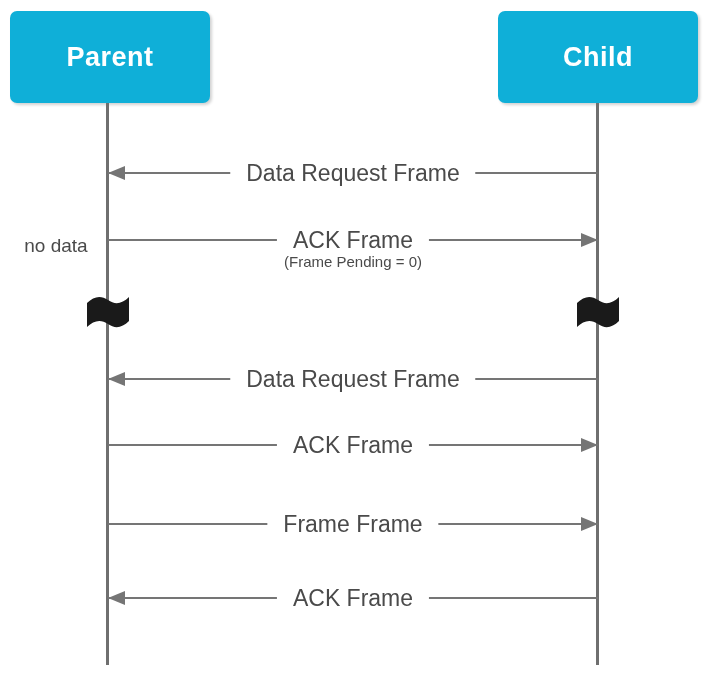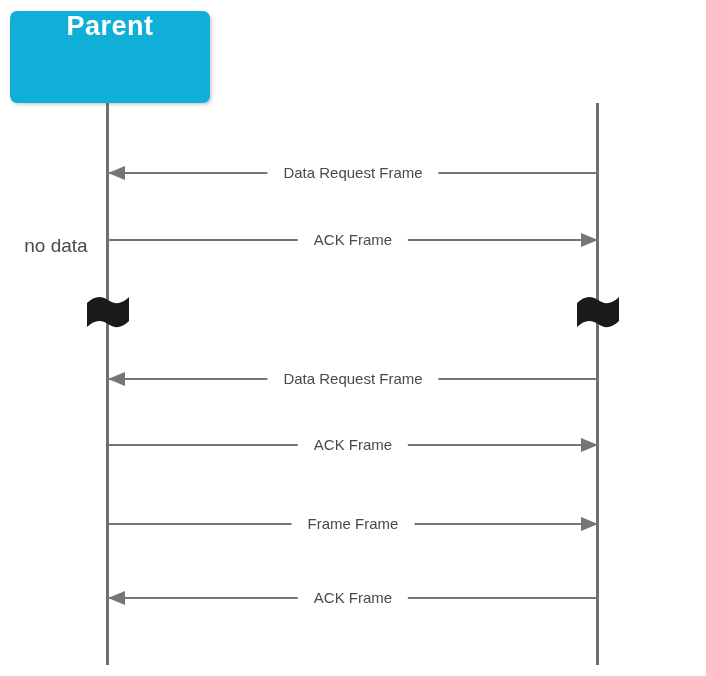--- a/index.html
+++ b/index.html
@@ -9,21 +9,21 @@
     background:#ffffff;
     font-family:"Liberation Sans",sans-serif;
     overflow:hidden;
   }
   
   .actor{
     position:absolute;top:11px;
     width:200px;height:92px;
     background:#0FAFD8;
     border-radius:7px;
-    display:flex;justify-content:center;
+    display:flex;align-items:center;justify-content:center;
     box-shadow:2px 2px 3px rgba(0,0,0,0.18);
   }
   .actor-parent{left:10px;}
   .actor-child{left:498px;}
   .actor-label{
     color:#ffffff;font-weight:bold;font-size:27px;letter-spacing:0.5px;
   }
   
   .lifeline{
     position:absolute;top:103px;height:562px;width:3px;
@@ -44,21 +44,21 @@
     border-top:7px solid transparent;
     border-bottom:7px solid transparent;
   }
   .ah-left{left:0;border-right:17px solid #757575;}
   .ah-right{right:0;border-left:17px solid #757575;}
   .mlabel{
     position:absolute;left:50%;top:0;transform:translateX(-50%);
     height:24px;line-height:24px;
     background:#ffffff;
     padding:0 16px;
-    font-size:15px;color:#4A4A4A;white-space:nowrap;
+    font-size:23px;color:#4A4A4A;white-space:nowrap;
   }
   .msub{
     position:absolute;left:0;right:0;top:25px;
     text-align:center;
     font-size:15px;color:#4A4A4A;
   }
   
   .note{
     position:absolute;
     font-size:19px;color:#4A4A4A;
@@ -73,36 +73,40 @@
   .flag svg{display:block;width:44px;height:36px;}
 </style>
 </head>
 <body>
 
 <div class="canvas">
 
   <div class="actor actor-parent">
     <span class="actor-label">Parent</span>
   </div>
+  <div class="actor actor-child">
+    <span class="actor-label">Child</span>
+  </div>
 
   <div class="lifeline lifeline-parent"></div>
   <div class="lifeline lifeline-child"></div>
 
   <div class="note note-no-data">no data</div>
 
   <div class="msg" style="top:161px">
     <div class="mline"></div>
     <div class="ah ah-left"></div>
     <div class="mlabel">Data Request Frame</div>
   </div>
 
   <div class="msg" style="top:228px">
     <div class="mline"></div>
     <div class="ah ah-right"></div>
     <div class="mlabel">ACK Frame</div>
+    <div class="msub">(Frame Pending = 0)</div>
   </div>
 
   <div class="flag flag-parent">
     <svg viewBox="0 0 44 36" xmlns="http://www.w3.org/2000/svg">
       <path d="M1,9 C8,2 15,1 22,6 C29,11 36,10 43,3 L43,27 C36,34 29,35 22,30 C15,25 8,26 1,33 Z" fill="#1A1A1A"></path>
     </svg>
   </div>
   <div class="flag flag-child">
     <svg viewBox="0 0 44 36" xmlns="http://www.w3.org/2000/svg">
       <path d="M1,9 C8,2 15,1 22,6 C29,11 36,10 43,3 L43,27 C36,34 29,35 22,30 C15,25 8,26 1,33 Z" fill="#1A1A1A"></path>

